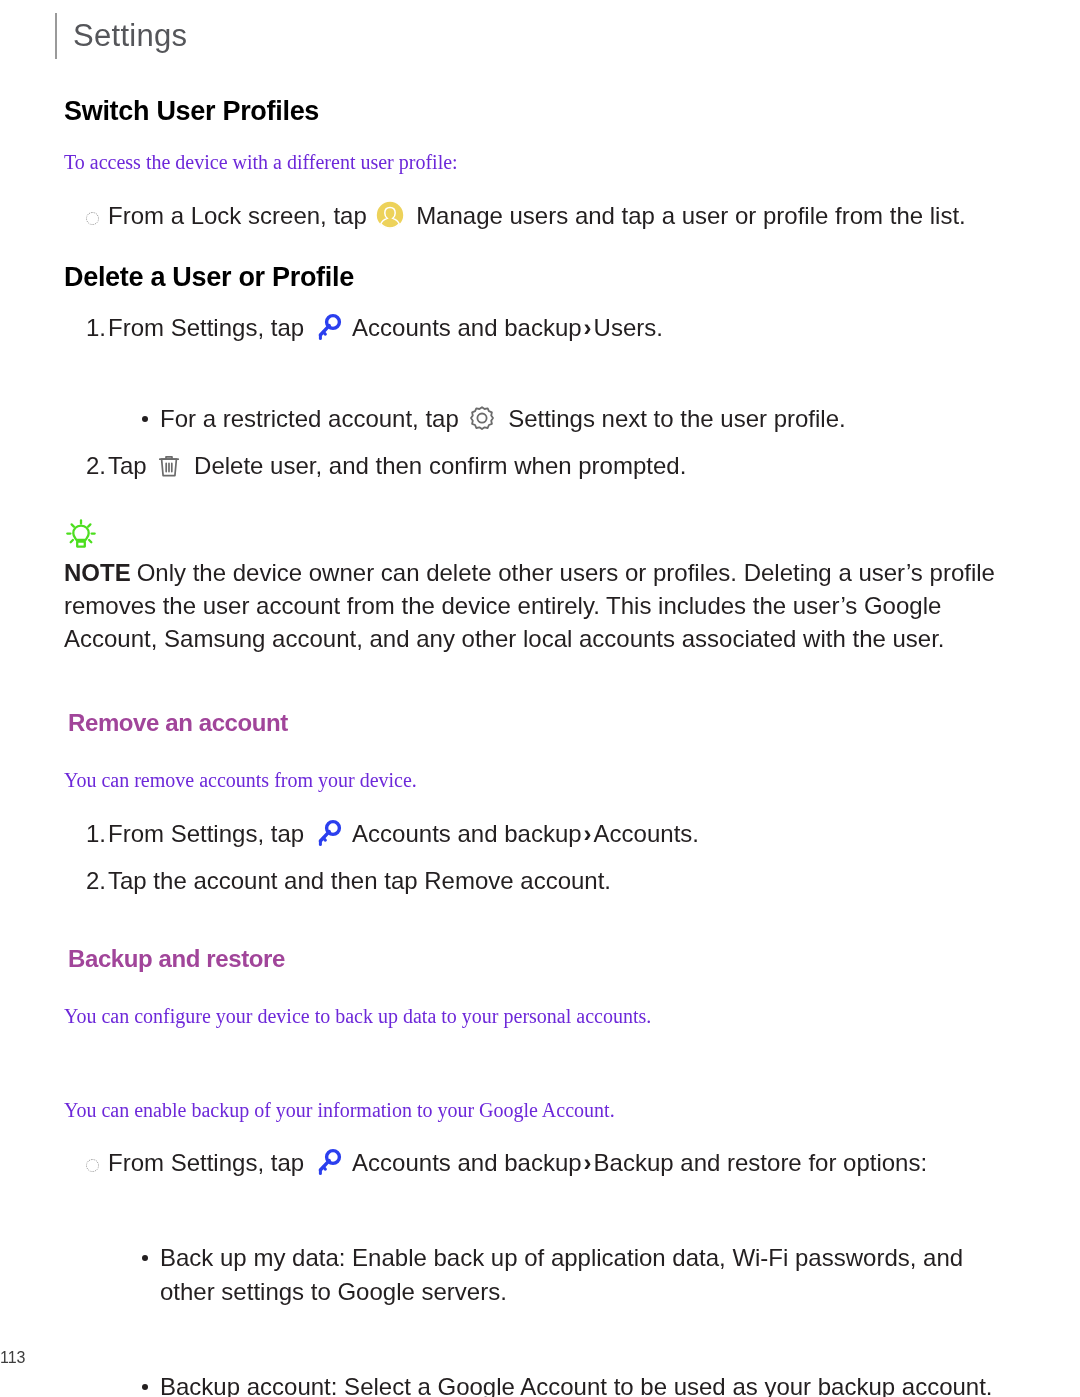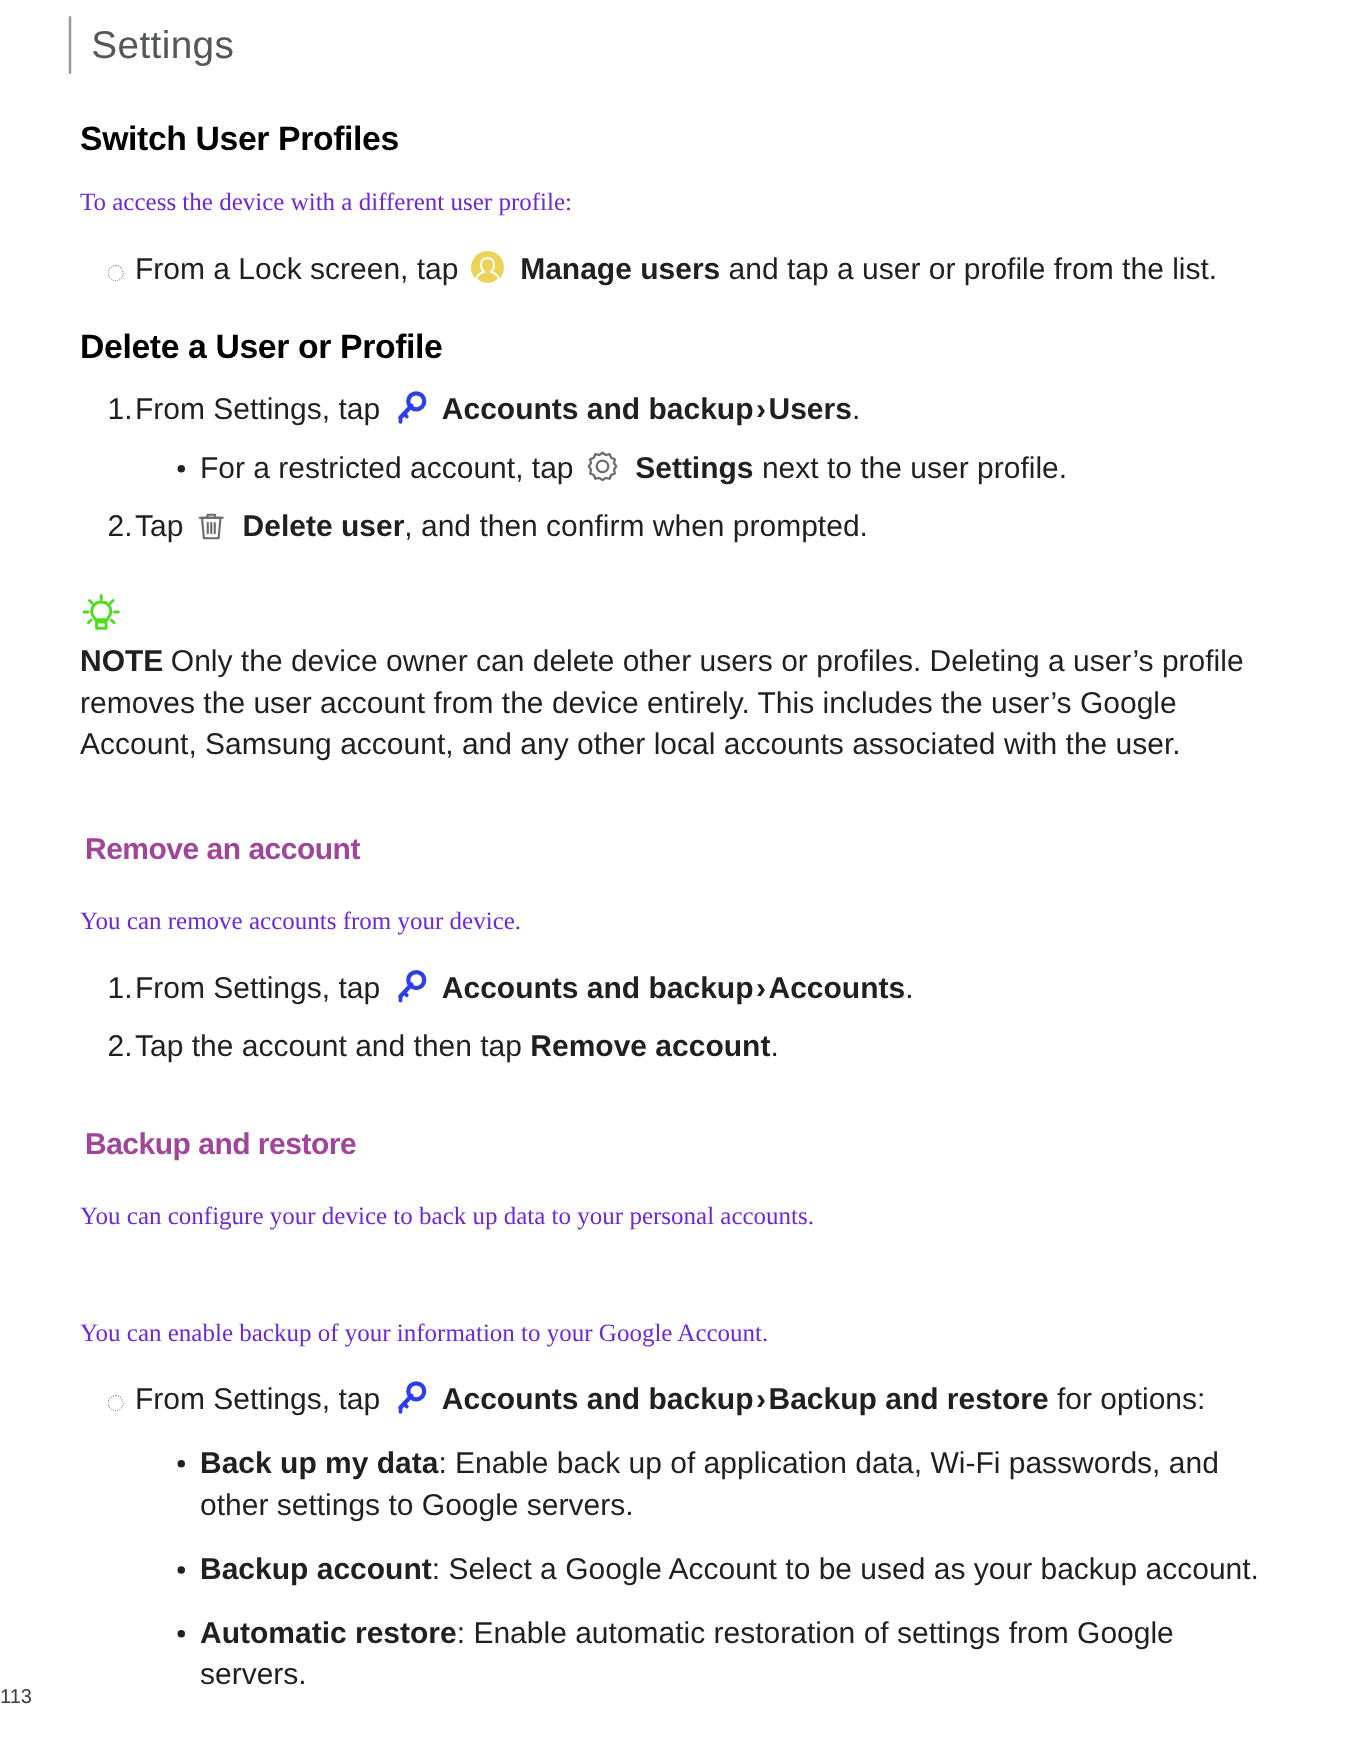--- a/index.html
+++ b/index.html
@@ -139,23 +139,23 @@
   }
   .dot-bullet i {
     display: block;
     width: 6px;
     height: 6px;
     border-radius: 50%;
     background: #231f20;
   }
 
   .indent-1 { margin-left: 0px; }
-  .indent-2 { margin-left: 66px; }
-
-  b, strong { font-weight: bold; }
+  .indent-2 { margin-left: 66px; margin-top: 44px; }
+
+  b, strong { font-weight: normal; }
 
   .chev {
     font-weight: bold;
     padding: 0 2px;
   }
 
   
   .inline-icon {
     display: inline-block;
     vertical-align: -5px;

